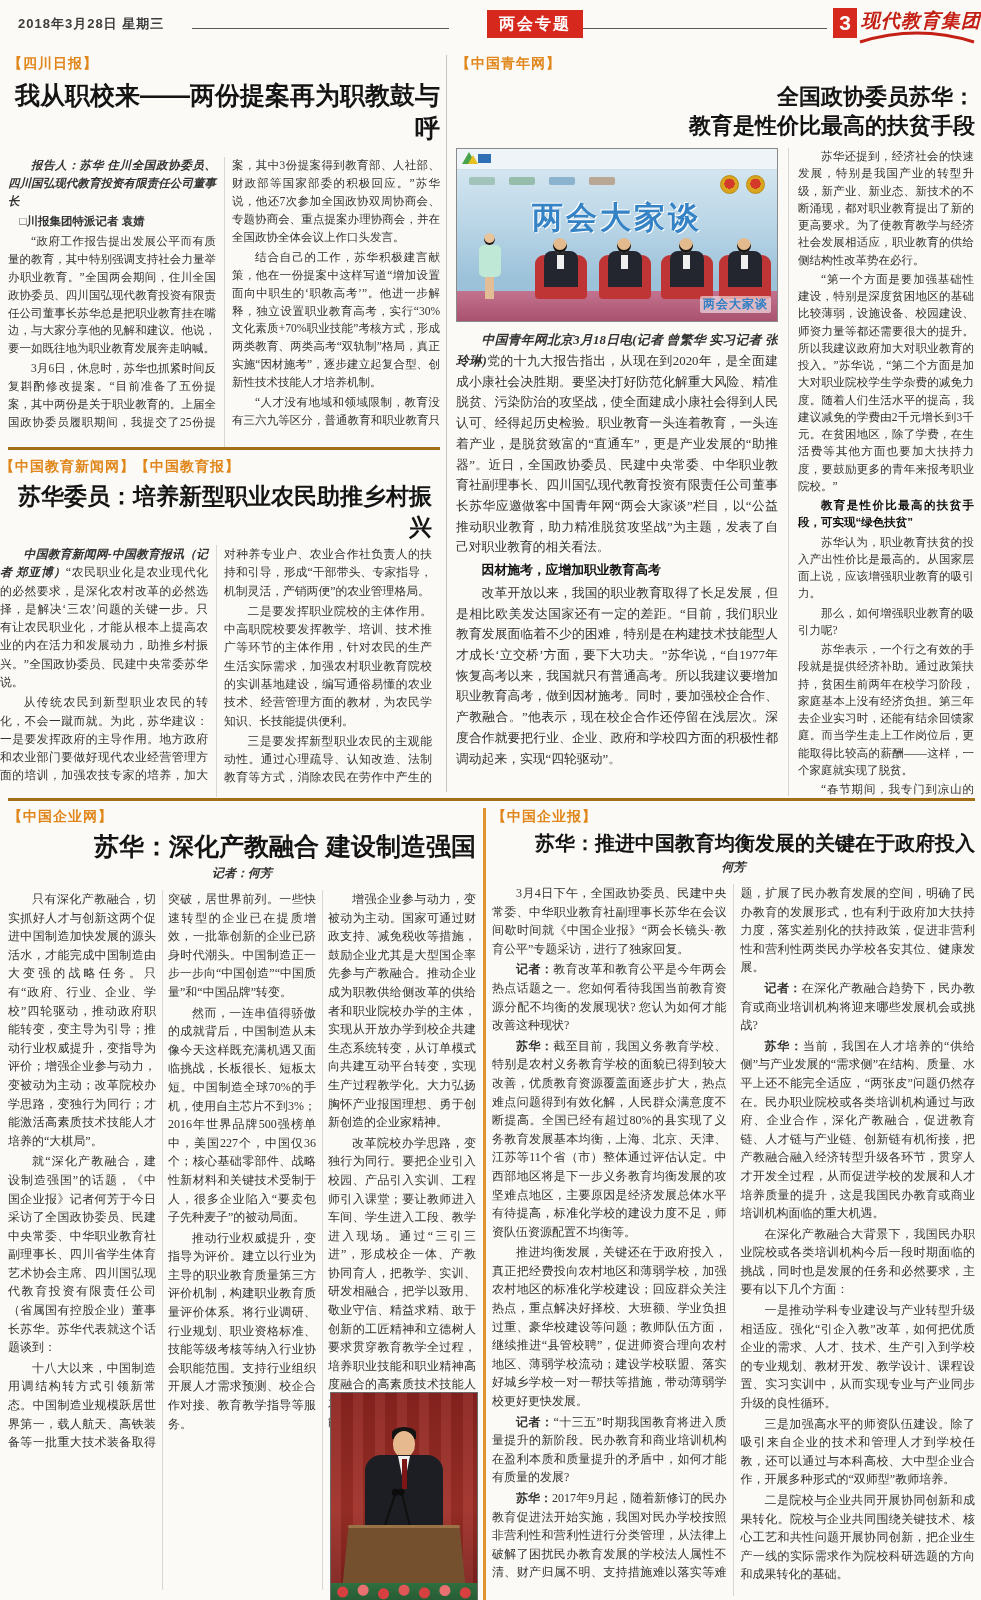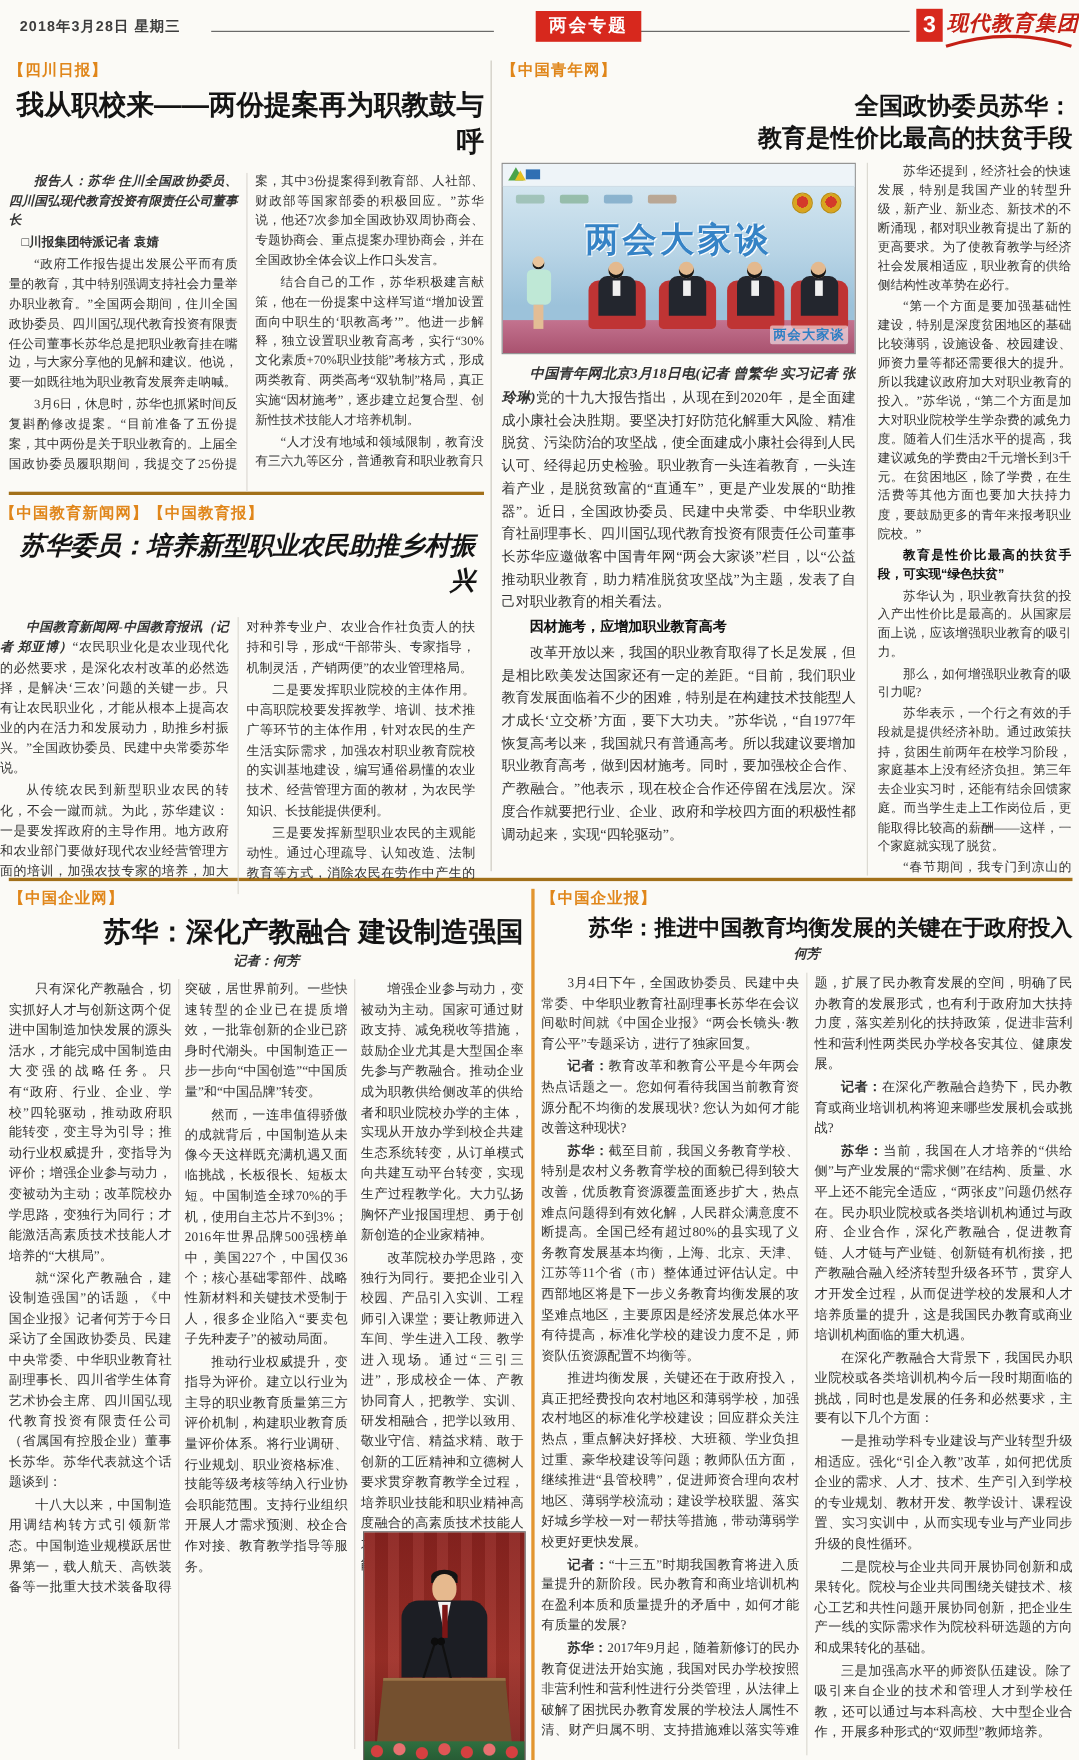--- a/index.html
+++ b/index.html
@@ -38,21 +38,21 @@
   .para.byline-p{font-weight:bold;font-style:italic;}
   .para.reporter-p{font-weight:bold;font-family:"Liberation Sans", sans-serif;text-indent:1em;}
   .para.subhead-p{font-weight:bold;font-family:"Liberation Sans", sans-serif;color:#111;}
   .para b{font-weight:bold;}
   .para.lede-p > b{font-style:italic;}
   
   #a1{left:8px;top:55px;width:432px;height:390px;}
   #a1 .headline{font-size:25px;margin:6px 0 12px;}
   #a1 .body{column-count:2;column-gap:16px;column-rule:1px solid #d9d6cf;height:290px;font-size:11.5px;line-height:1.56;}
   #a2{left:0;top:458px;width:432px;height:334px;}
-  #a2 .headline{font-size:23px;margin:5px 0 18px;font-style:italic;}
+  #a2 .headline{font-size:23px;margin:5px 0 2px;}
   #a2 .body{column-count:2;column-gap:16px;column-rule:1px solid #d9d6cf;height:252px;font-size:11.8px;line-height:1.55;}
   #a3{left:456px;top:55px;width:519px;height:737px;}
   #a3 .headline{font-size:22px;line-height:1.3;margin:10px 0 8px;}
   #a3-main{display:flex;gap:10px;}
   #a3-leftcol{width:322px;}
   #a3-rightcol{width:176px;border-left:1px solid #d9d6cf;padding-left:9px;height:648px;overflow:hidden;
     font-size:11.5px;line-height:1.5;}
   #a3-leftcol .body{margin-top:8px;height:455px;font-size:12.8px;line-height:1.62;}
   #a4{left:8px;top:808px;width:468px;height:792px;}
   #a4 .headline{font-size:25px;margin:4px 0 2px;}
@@ -279,16 +279,16 @@
       <p class="para normal-p">3月4日下午，全国政协委员、民建中央常委、中华职业教育社副理事长苏华在会议间歇时间就《中国企业报》“两会长镜头·教育公平”专题采访，进行了独家回复。</p>
       <p class="para qa-p"><b>记者：</b>教育改革和教育公平是今年两会热点话题之一。您如何看待我国当前教育资源分配不均衡的发展现状? 您认为如何才能改善这种现状?</p>
       <p class="para qa-p"><b>苏华：</b>截至目前，我国义务教育学校、特别是农村义务教育学校的面貌已得到较大改善，优质教育资源覆盖面逐步扩大，热点难点问题得到有效化解，人民群众满意度不断提高。全国已经有超过80%的县实现了义务教育发展基本均衡，上海、北京、天津、江苏等11个省（市）整体通过评估认定。中西部地区将是下一步义务教育均衡发展的攻坚难点地区，主要原因是经济发展总体水平有待提高，标准化学校的建设力度不足，师资队伍资源配置不均衡等。</p>
       <p class="para normal-p">推进均衡发展，关键还在于政府投入，真正把经费投向农村地区和薄弱学校，加强农村地区的标准化学校建设；回应群众关注热点，重点解决好择校、大班额、学业负担过重、豪华校建设等问题；教师队伍方面，继续推进“县管校聘”，促进师资合理向农村地区、薄弱学校流动；建设学校联盟、落实好城乡学校一对一帮扶等措施，带动薄弱学校更好更快发展。</p>
       <p class="para qa-p"><b>记者：</b>“十三五”时期我国教育将进入质量提升的新阶段。民办教育和商业培训机构在盈利本质和质量提升的矛盾中，如何才能有质量的发展?</p>
       <p class="para qa-p"><b>苏华：</b>2017年9月起，随着新修订的民办教育促进法开始实施，我国对民办学校按照非营利性和营利性进行分类管理，从法律上破解了困扰民办教育发展的学校法人属性不清、财产归属不明、支持措施难以落实等难题，扩展了民办教育发展的空间，明确了民办教育的发展形式，也有利于政府加大扶持力度，落实差别化的扶持政策，促进非营利性和营利性两类民办学校各安其位、健康发展。</p>
       <p class="para qa-p"><b>记者：</b>在深化产教融合趋势下，民办教育或商业培训机构将迎来哪些发展机会或挑战?</p>
       <p class="para qa-p"><b>苏华：</b>当前，我国在人才培养的“供给侧”与产业发展的“需求侧”在结构、质量、水平上还不能完全适应，“两张皮”问题仍然存在。民办职业院校或各类培训机构通过与政府、企业合作，深化产教融合，促进教育链、人才链与产业链、创新链有机衔接，把产教融合融入经济转型升级各环节，贯穿人才开发全过程，从而促进学校的发展和人才培养质量的提升，这是我国民办教育或商业培训机构面临的重大机遇。</p>
       <p class="para normal-p">在深化产教融合大背景下，我国民办职业院校或各类培训机构今后一段时期面临的挑战，同时也是发展的任务和必然要求，主要有以下几个方面：</p>
       <p class="para normal-p">一是推动学科专业建设与产业转型升级相适应。强化“引企入教”改革，如何把优质企业的需求、人才、技术、生产引入到学校的专业规划、教材开发、教学设计、课程设置、实习实训中，从而实现专业与产业同步升级的良性循环。</p>
+      <p class="para normal-p">三是加强高水平的师资队伍建设。除了吸引来自企业的技术和管理人才到学校任教，还可以通过与本科高校、大中型企业合作，开展多种形式的“双师型”教师培养。</p>
       <p class="para normal-p">二是院校与企业共同开展协同创新和成果转化。院校与企业共同围绕关键技术、核心工艺和共性问题开展协同创新，把企业生产一线的实际需求作为院校科研选题的方向和成果转化的基础。</p>
-      <p class="para normal-p">三是加强高水平的师资队伍建设。除了吸引来自企业的技术和管理人才到学校任教，还可以通过与本科高校、大中型企业合作，开展多种形式的“双师型”教师培养。</p>
     </div>
 </div>
 
 </body></html>

